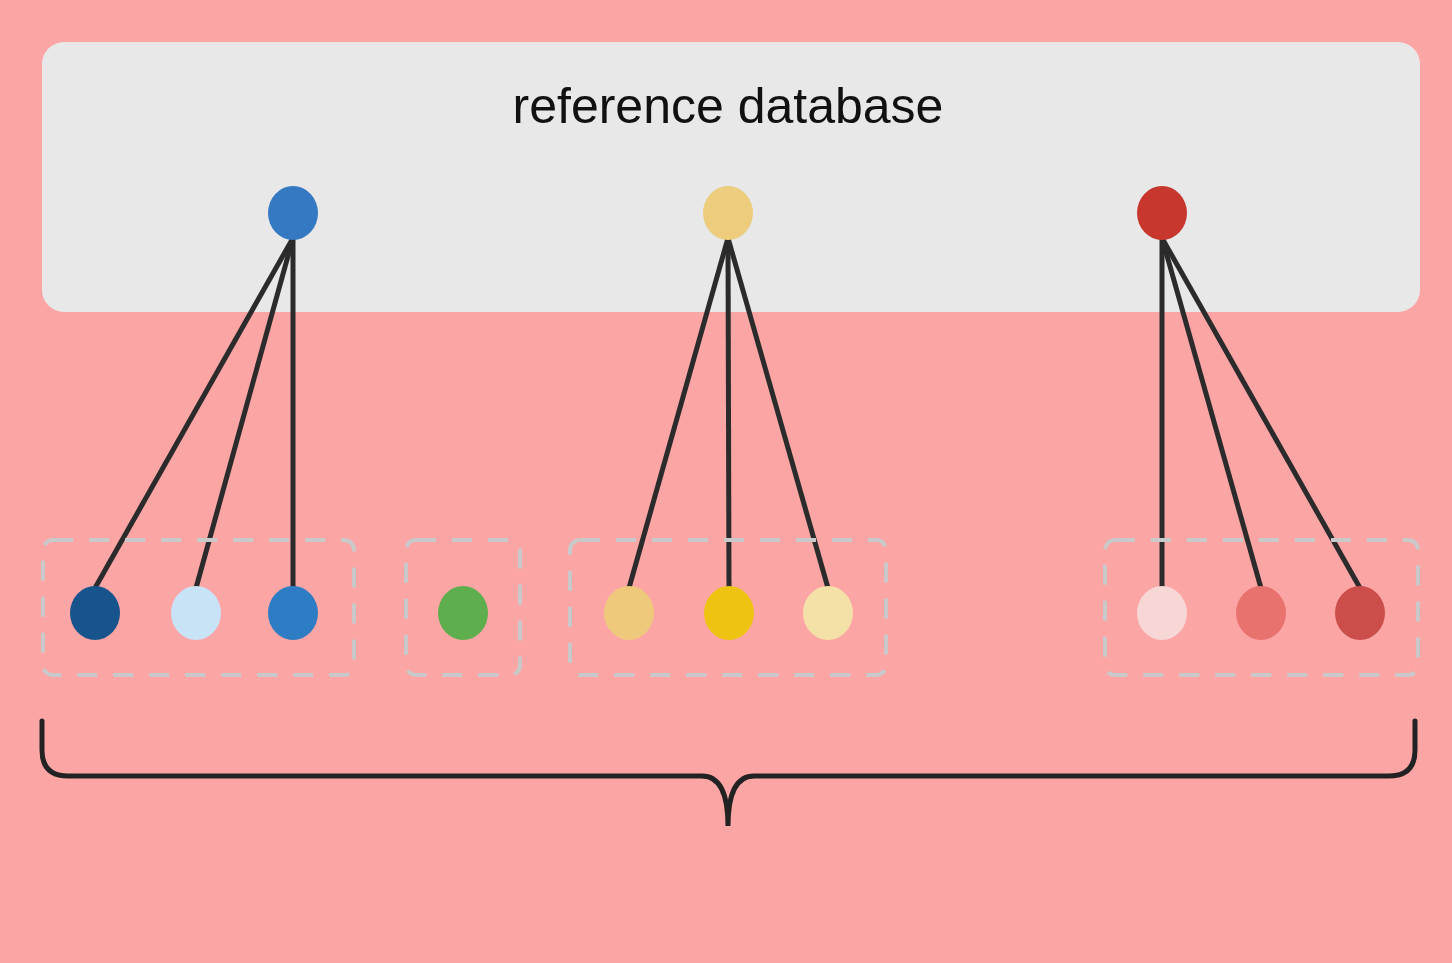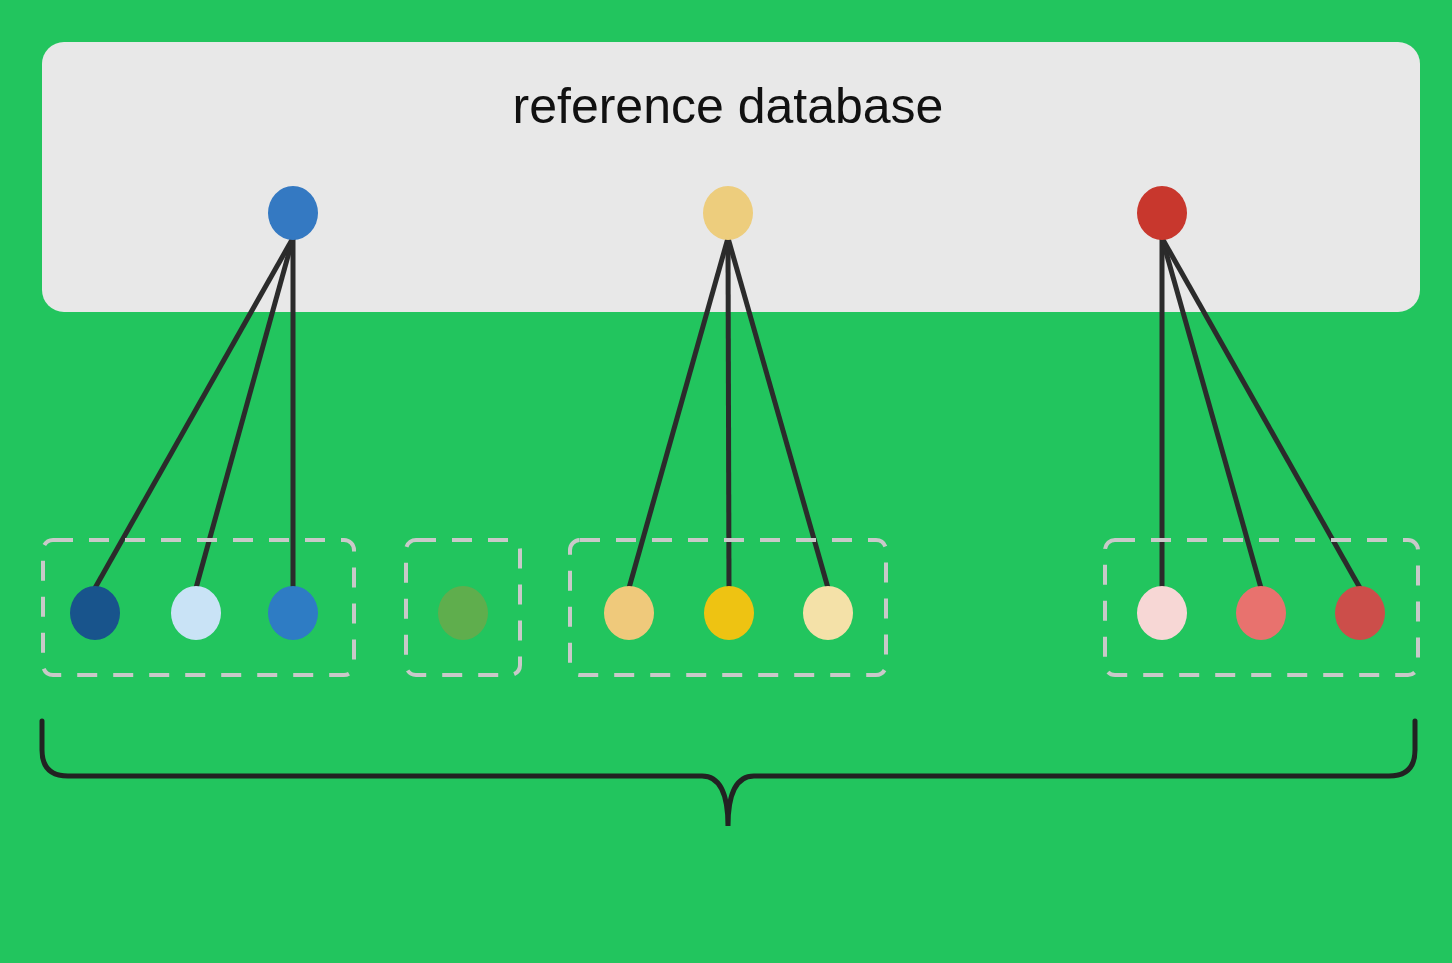--- a/index.html
+++ b/index.html
@@ -8,21 +8,21 @@
     padding: 0;
     background: #000000;
   }
   body {
     font-family: "Liberation Sans", sans-serif;
   }
   #stage {
     position: relative;
     width: 1452px;
     height: 963px;
-    background: #22c55e;
+    background: #fca5a5;
     overflow: hidden;
   }
   #diagram-svg {
     position: absolute;
     left: 0;
     top: 0;
     width: 1452px;
     height: 963px;
     display: block;
   }

